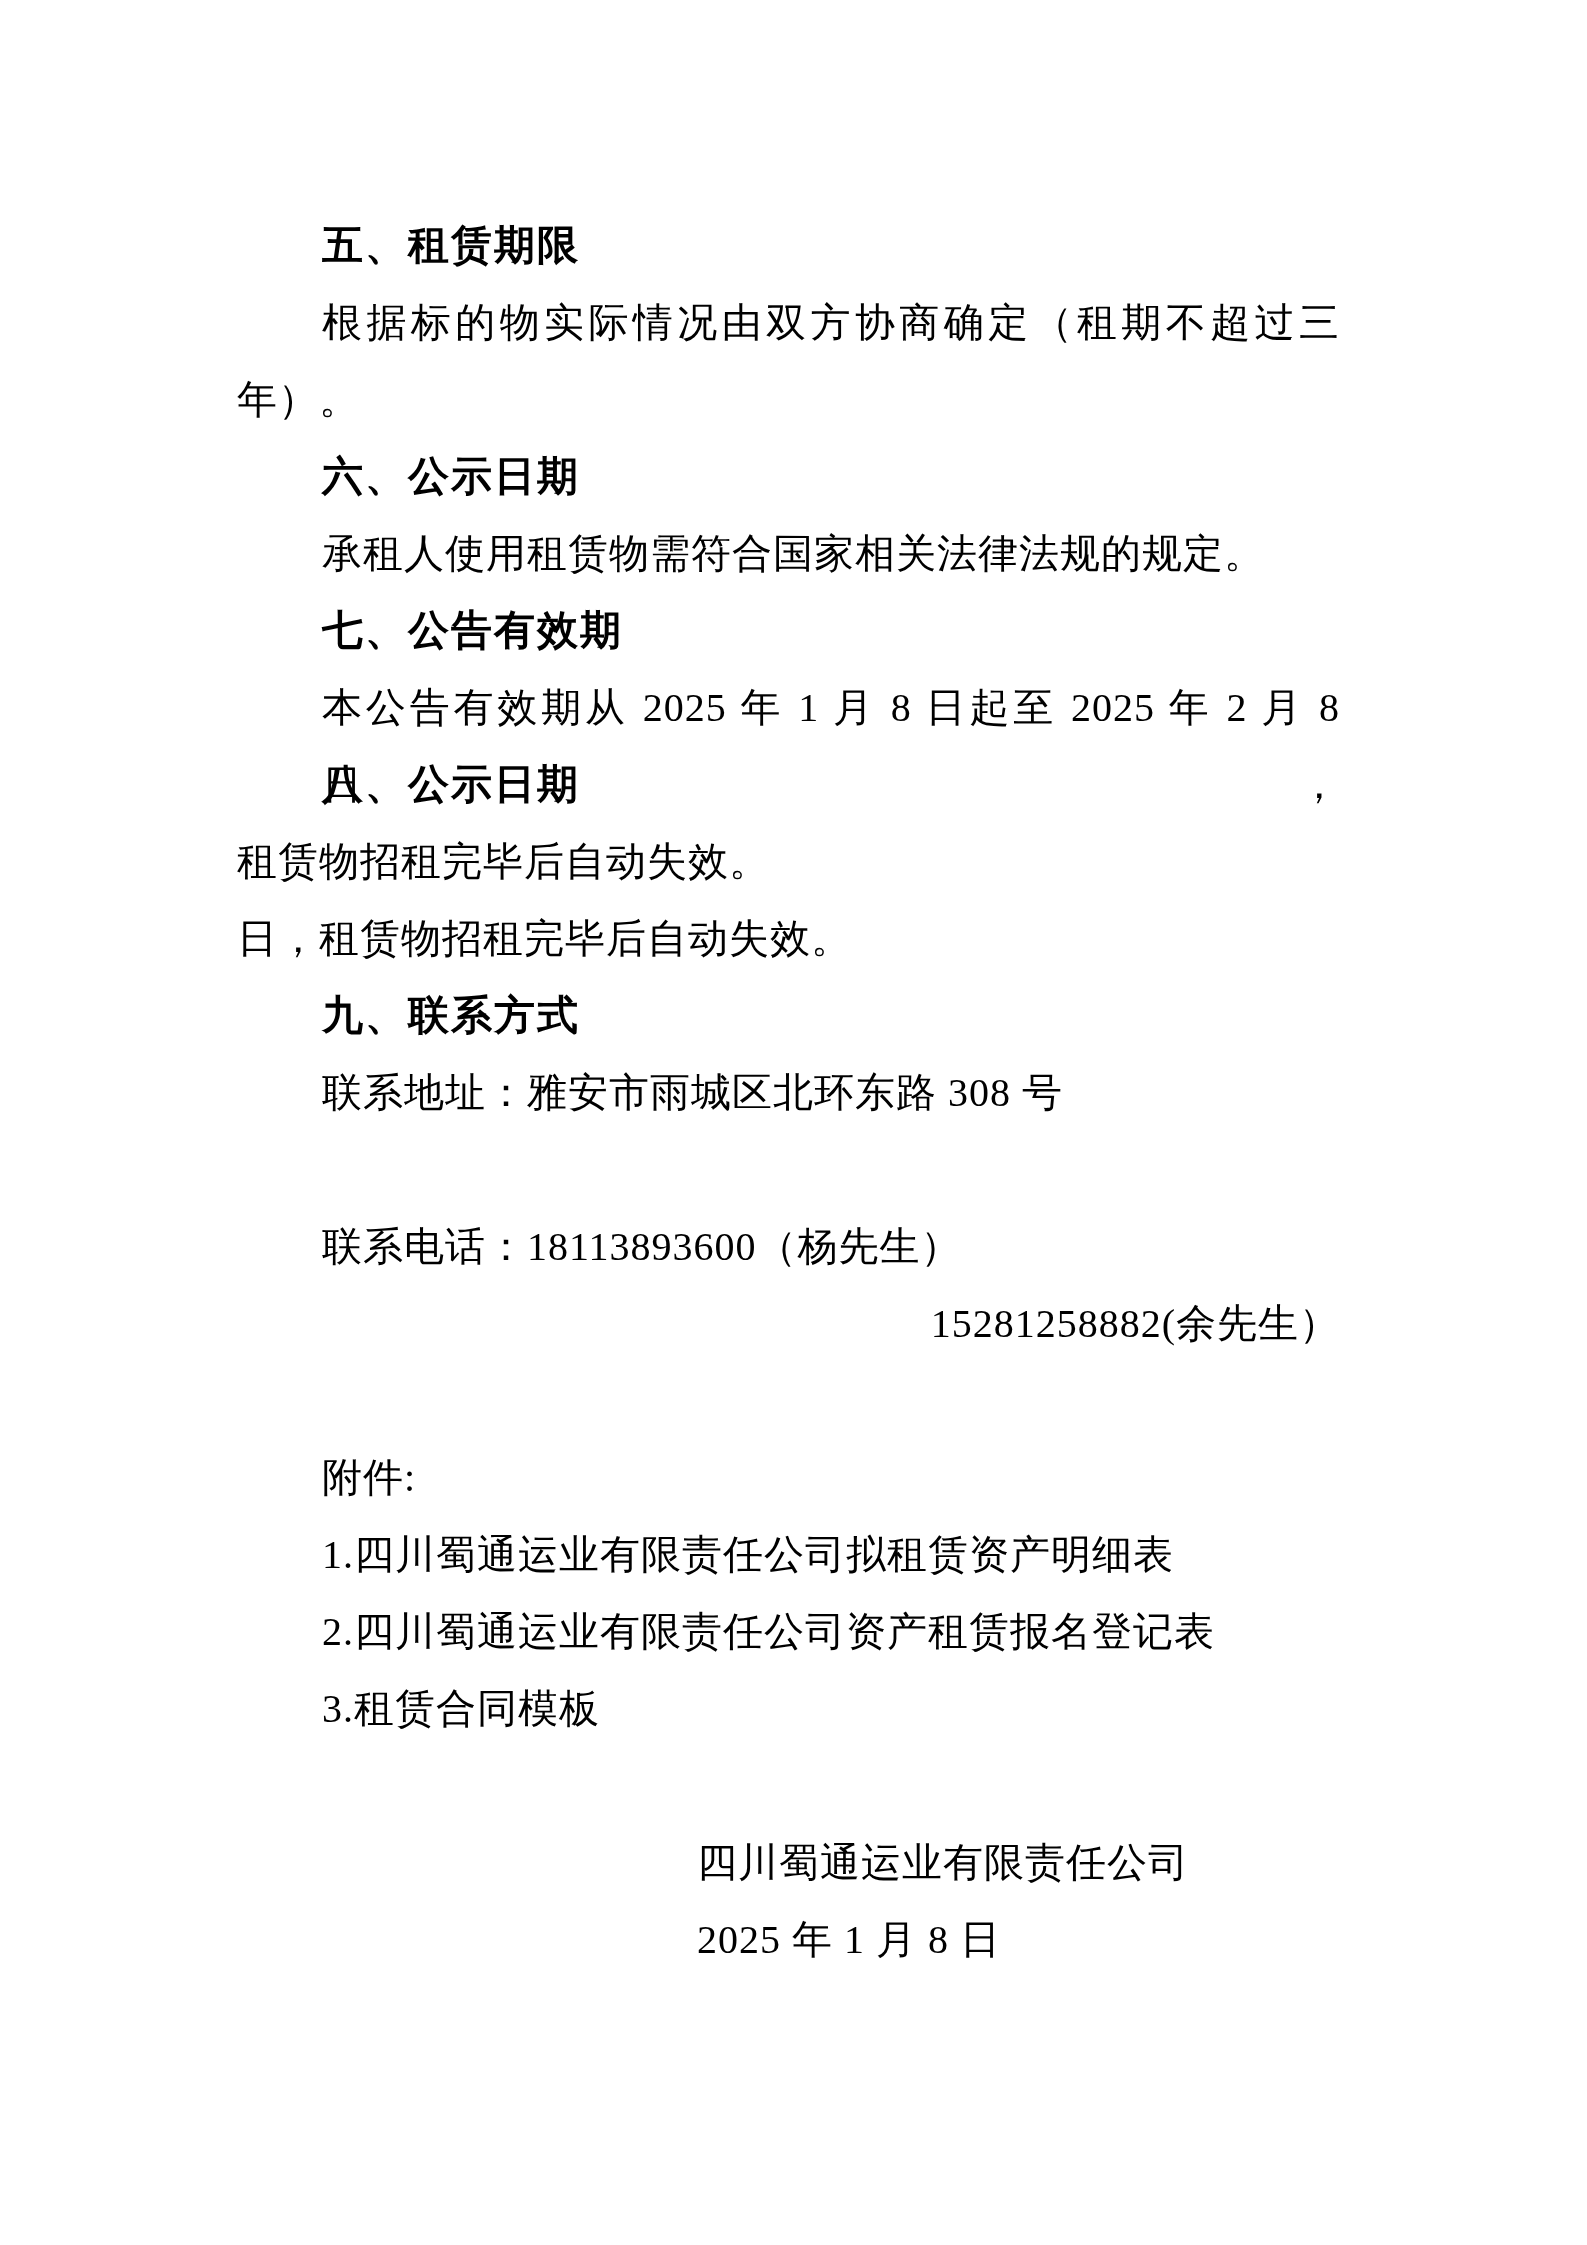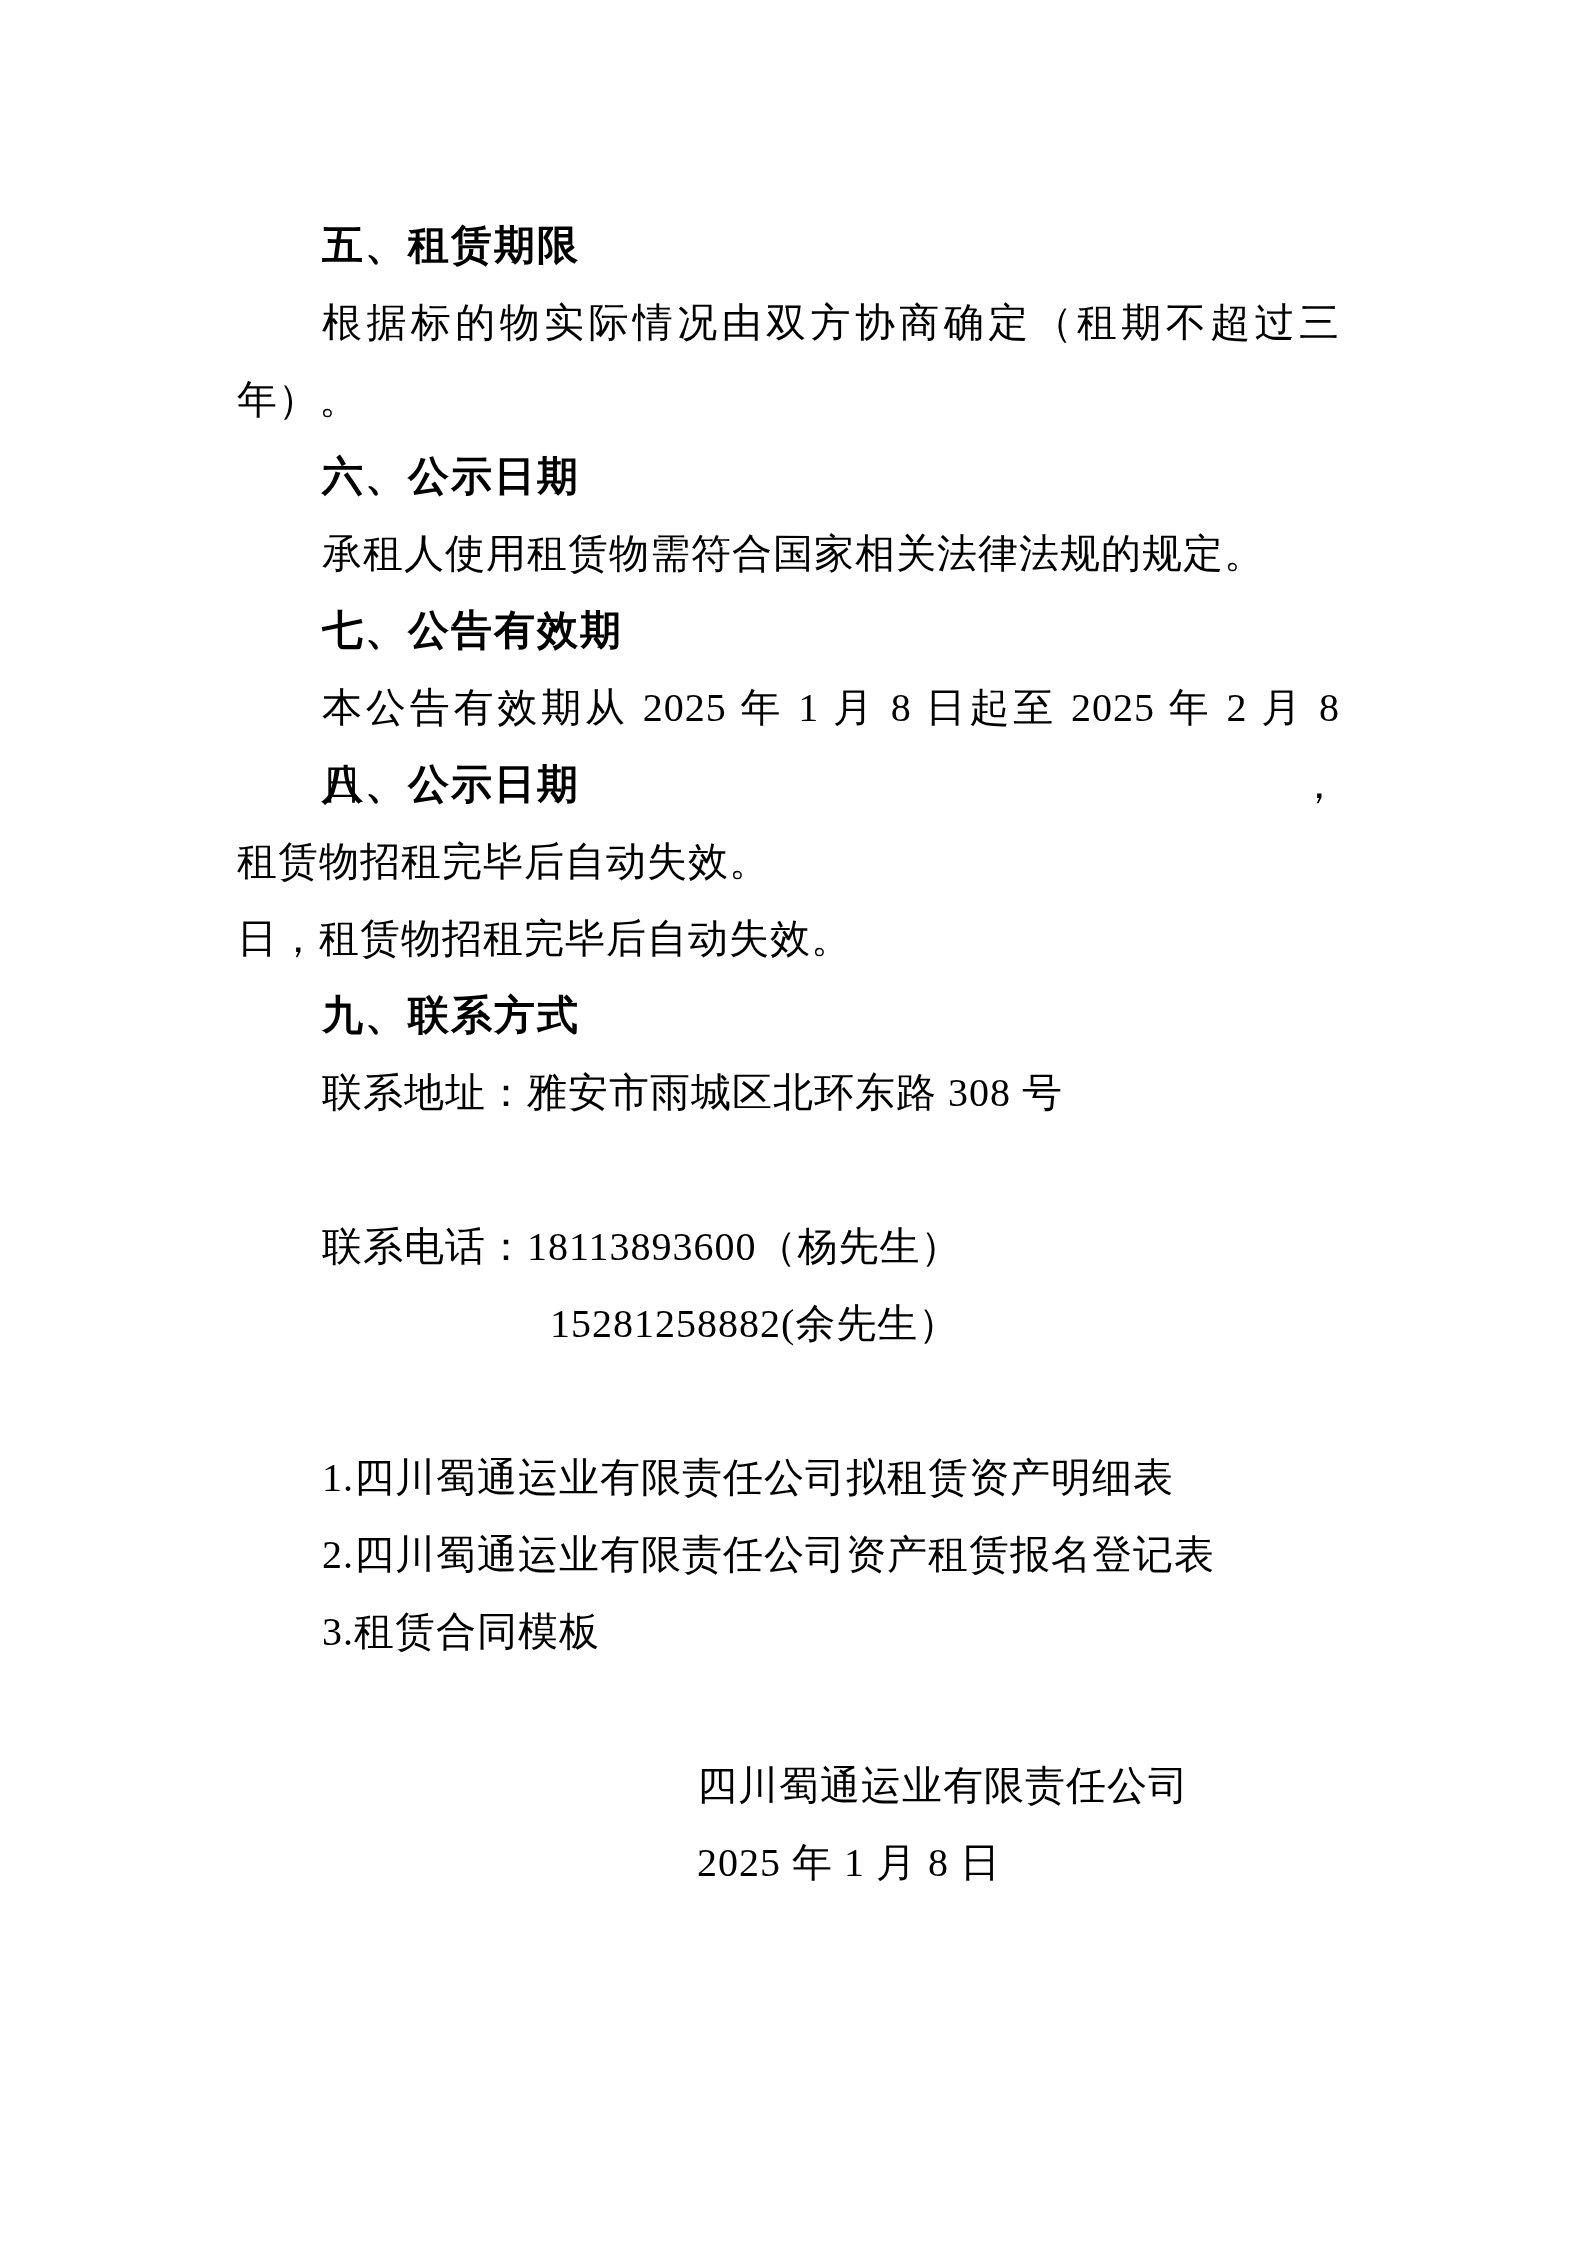--- a/index.html
+++ b/index.html
@@ -39,20 +39,21 @@
     text-align-last: justify;
   }
   .heading {
     font-family: "Liberation Sans", "DejaVu Sans", sans-serif;
     font-weight: bold;
     font-size: 41px;
     letter-spacing: 2px;
   }
   .phone2 {
     padding-left: 313px;
+    text-align: right;
   }
   .blank {
     height: 77px;
   }
   .sig {
     margin-left: 460px;
     width: 620px;
     text-align: left;
     white-space: nowrap;
   }
@@ -76,20 +77,21 @@
   <div class="line">租赁物招租完毕后自动失效。</div>
   <div class="line">日，租赁物招租完毕后自动失效。</div>
 
   <div class="line heading indent">九、联系方式</div>
   <div class="line indent">联系地址：雅安市雨城区北环东路 308 号</div>
   <div class="line blank"></div>
   <div class="line indent">联系电话：18113893600（杨先生）</div>
   <div class="line phone2">15281258882(余先生）</div>
   <div class="line blank"></div>
 
+  <div class="line indent">附件:</div>
   <div class="line indent">1.四川蜀通运业有限责任公司拟租赁资产明细表</div>
   <div class="line indent">2.四川蜀通运业有限责任公司资产租赁报名登记表</div>
   <div class="line indent">3.租赁合同模板</div>
   <div class="line blank"></div>
 
   <div class="line sig">四川蜀通运业有限责任公司</div>
   <div class="line sig">2025 年 1 月 8 日</div>
 
 </div>
 

